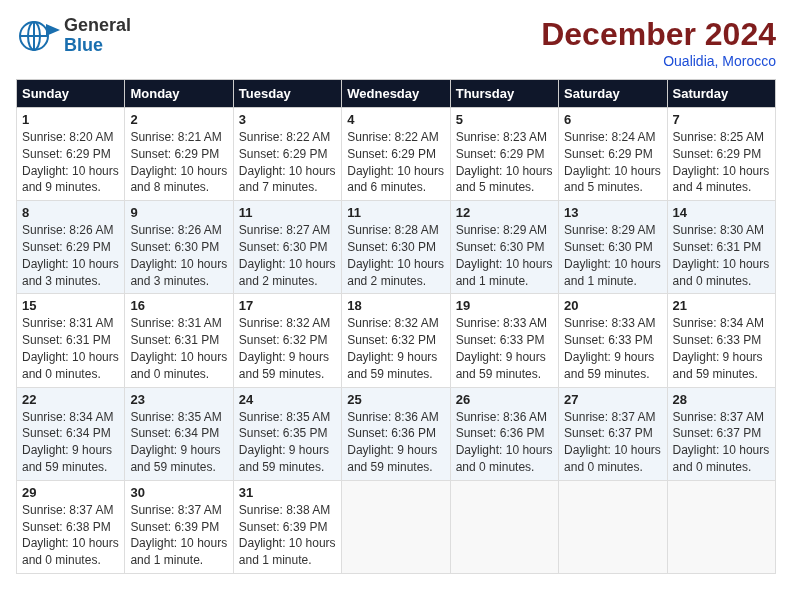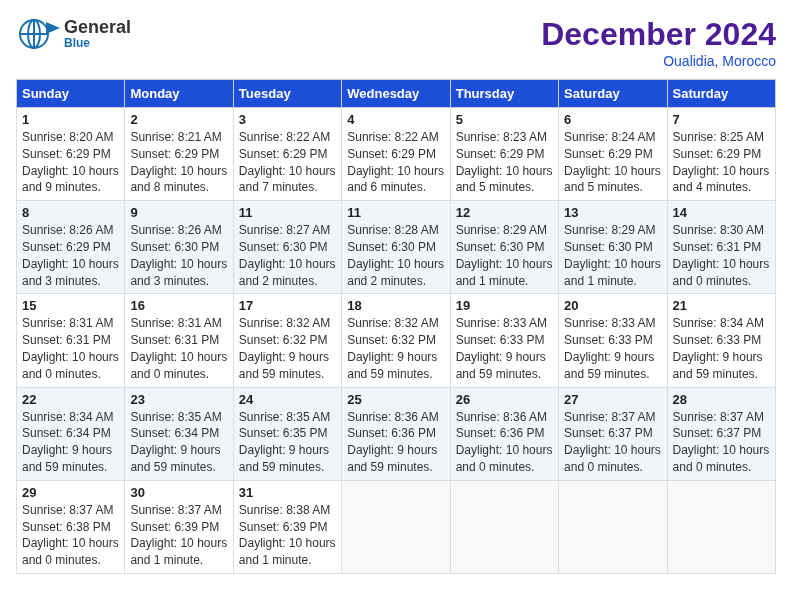--- a/index.html
+++ b/index.html
@@ -20,33 +20,33 @@
       display: flex;
       flex-direction: column;
       align-items: center;
     }
     .title-block {
       text-align: right;
     }
     .month-year {
       font-size: 32px;
       font-weight: bold;
-      color: #4c1d95;
+      color: #7f1d1d;
     }
     .location {
       font-size: 14px;
       color: #1d4ed8;
     }
     .calendar {
       width: 100%;
       border-collapse: collapse;
       font-size: 11px;
     }
     .calendar th {
-      background-color: #1d4ed8;
+      background-color: #0f172a;
       color: #fff;
       text-align: left;
       padding: 6px 5px;
       font-size: 13px;
       font-weight: bold;
       border: 1px solid #ccc;
     }
     .calendar td {
       vertical-align: top;
       padding: 4px 5px;
@@ -88,21 +88,21 @@
           <ellipse cx="18" cy="18" rx="14" ry="14" fill="none" stroke="#1a6faf" stroke-width="2"></ellipse>
           <ellipse cx="18" cy="18" rx="6" ry="14" fill="none" stroke="#1a6faf" stroke-width="2"></ellipse>
           <line x1="4" y1="18" x2="32" y2="18" stroke="#1a6faf" stroke-width="2"></line>
           <line x1="18" y1="4" x2="18" y2="32" stroke="#1a6faf" stroke-width="2"></line>
 
           <polygon points="30,6 44,12 30,18" fill="#1a6faf"></polygon>
         </svg>
       </div>
       <div style="display:flex; flex-direction:column; line-height:1.1;">
         <span style="font-size:18px; font-weight:bold; color:#333;">General</span>
-        <span style="font-size:12px; font-weight:bold; color:#1a6faf;">Blue</span>
+        <span style="font-size:18px; font-weight:bold; color:#1a6faf;">Blue</span>
       </div>
     </div>
   </div>
   <div class="title-block">
     <div class="month-year">December 2024</div>
     <div class="location">Oualidia, Morocco</div>
   </div>
 </div>
 
 <table class="calendar">

